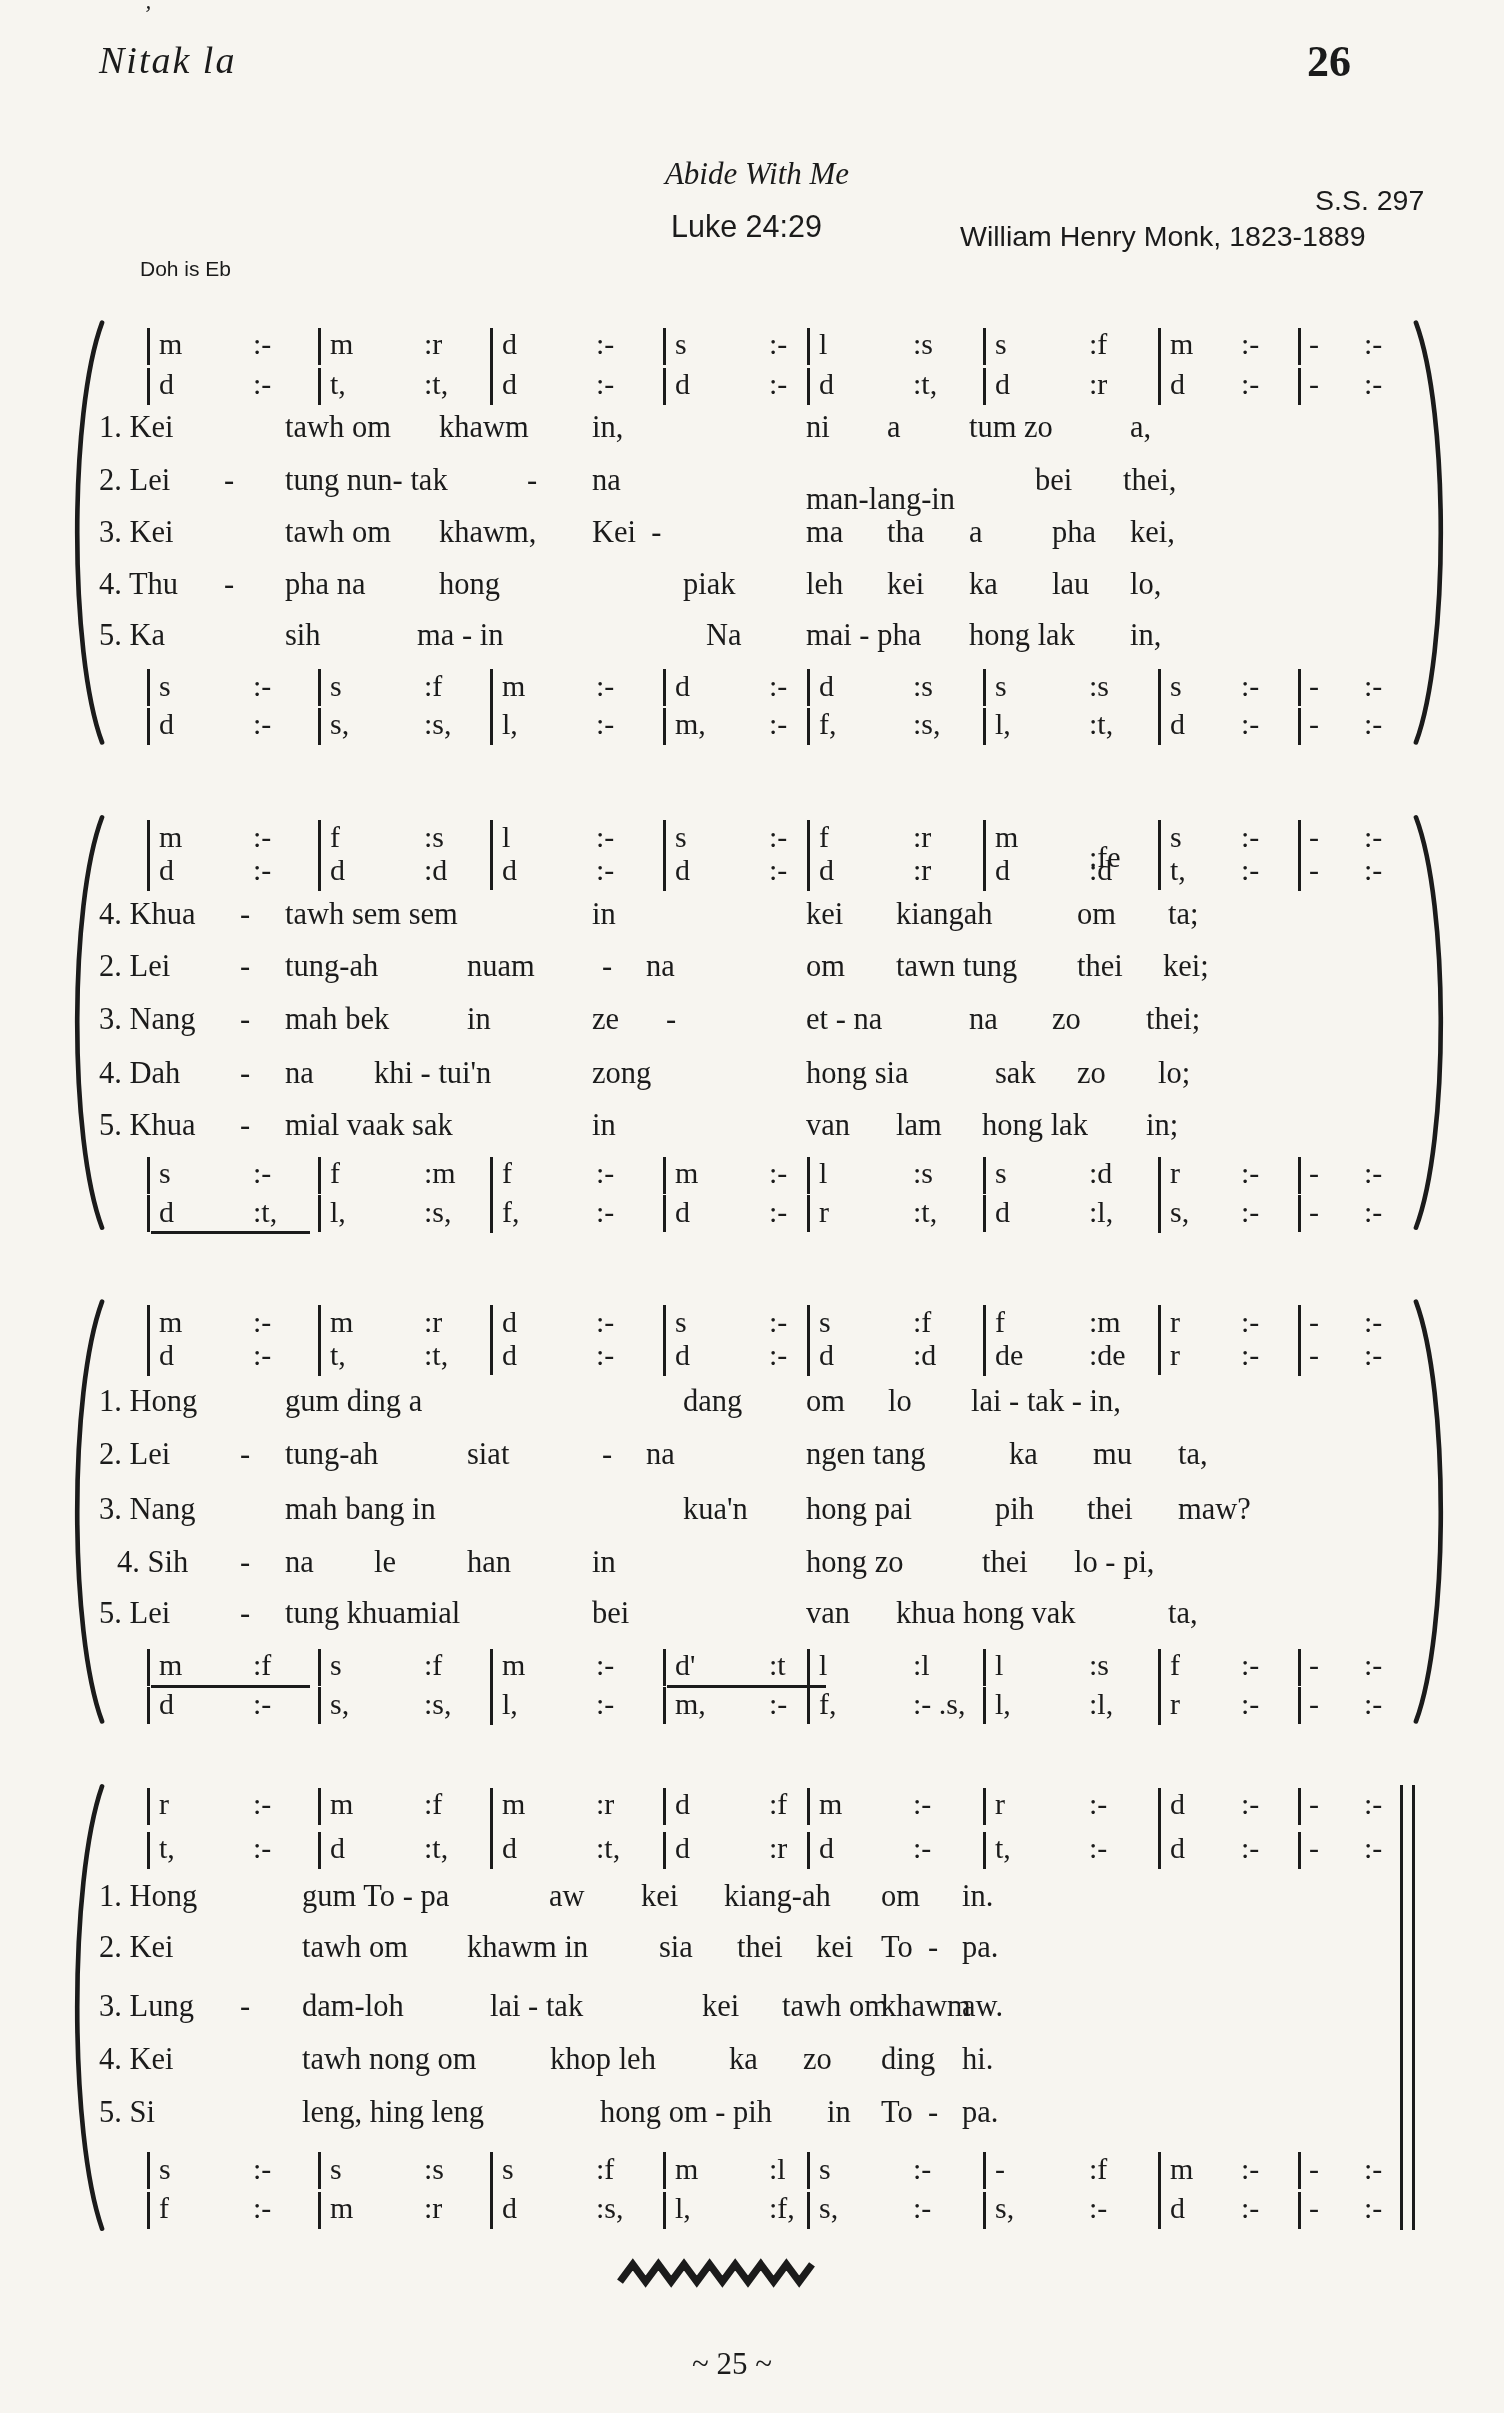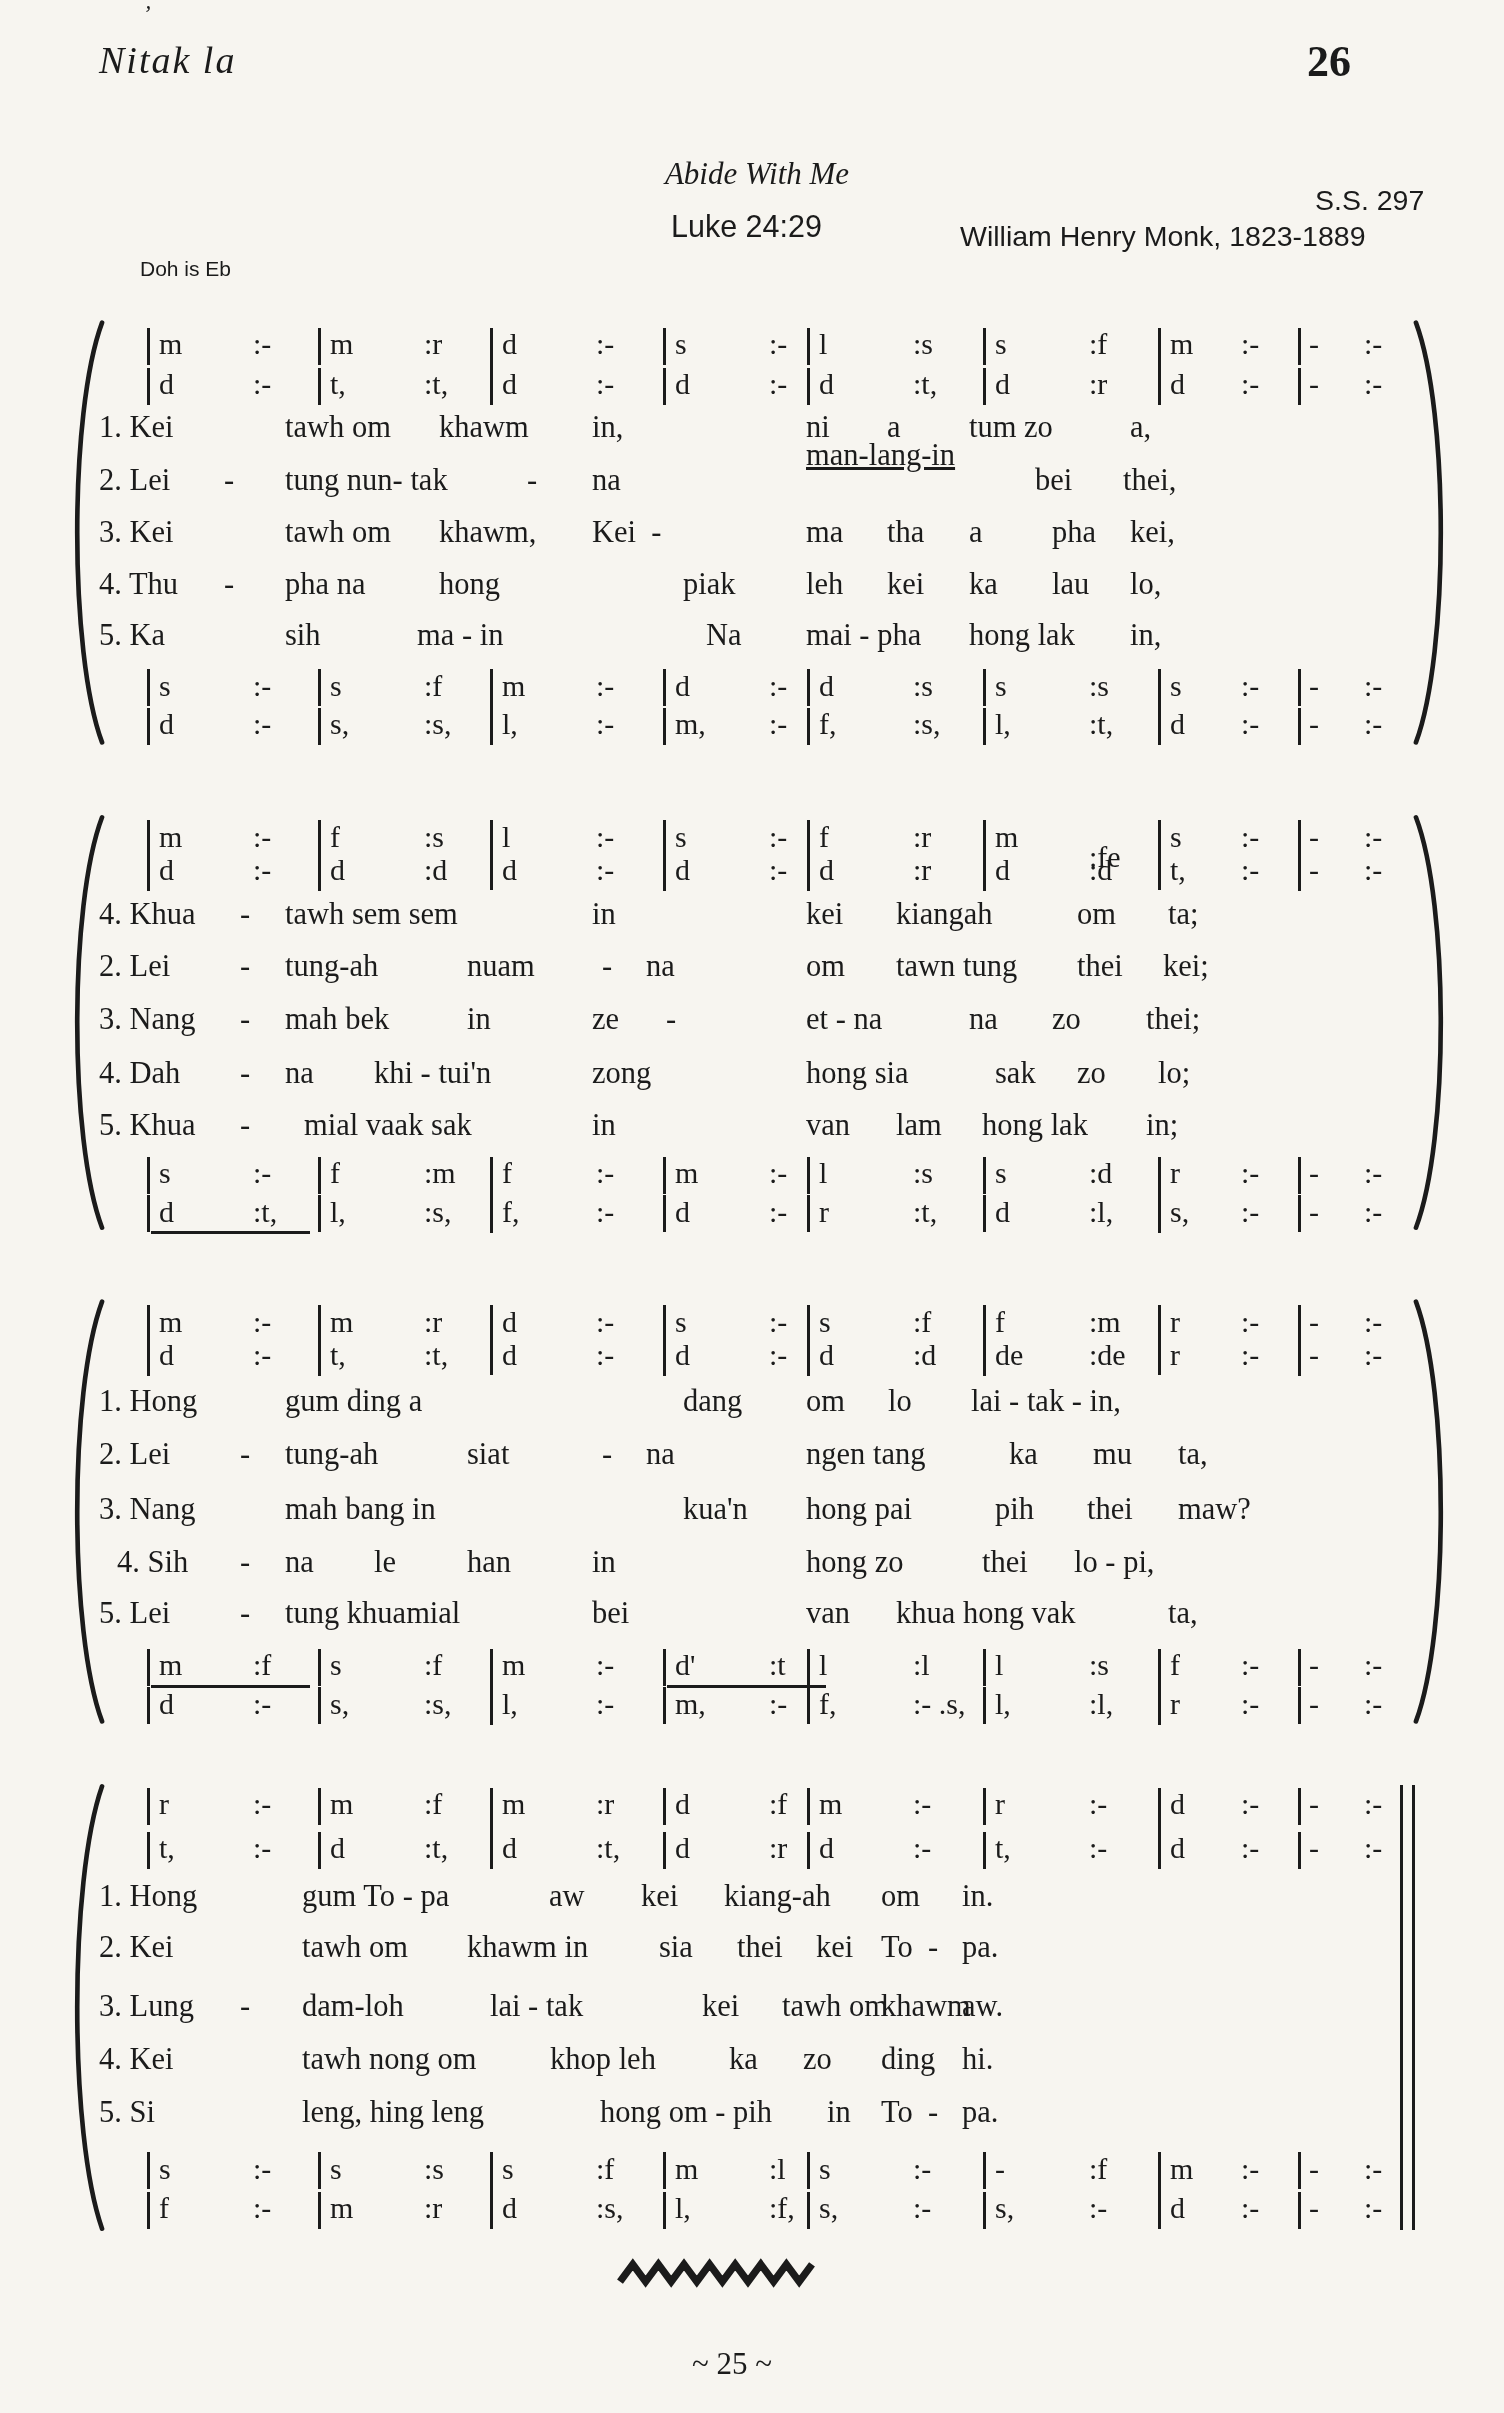--- a/index.html
+++ b/index.html
@@ -134,21 +134,21 @@
       <span class="abs lyric" style="left: 592px; top: 412px;">in,</span>
       <span class="abs lyric" style="left: 806px; top: 412px;">ni</span>
       <span class="abs lyric" style="left: 887px; top: 412px;">a</span>
       <span class="abs lyric" style="left: 969px; top: 412px;">tum zo</span>
       <span class="abs lyric" style="left: 1130px; top: 412px;">a,</span>
       <span class="abs lyric" style="left: 99px; top: 465px;">2. Lei</span>
       <span class="abs lyric" style="left: 224px; top: 465px;">-</span>
       <span class="abs lyric" style="left: 285px; top: 465px;">tung nun- tak</span>
       <span class="abs lyric" style="left: 527px; top: 465px;">-</span>
       <span class="abs lyric" style="left: 592px; top: 465px;">na</span>
-      <span class="abs lyric" style="left: 806px; top: 440px; text-decoration: underline;">man-lang-in</span>
+      <span class="abs lyric" style="left: 806px; top: 484px;">man-lang-in</span>
       <span class="abs lyric" style="left: 1035px; top: 465px;">bei</span>
       <span class="abs lyric" style="left: 1123px; top: 465px;">thei,</span>
       <span class="abs lyric" style="left: 99px; top: 517px;">3. Kei</span>
       <span class="abs lyric" style="left: 285px; top: 517px;">tawh om</span>
       <span class="abs lyric" style="left: 439px; top: 517px;">khawm,</span>
       <span class="abs lyric" style="left: 592px; top: 517px;">Kei  -</span>
       <span class="abs lyric" style="left: 806px; top: 517px;">ma</span>
       <span class="abs lyric" style="left: 887px; top: 517px;">tha</span>
       <span class="abs lyric" style="left: 969px; top: 517px;">a</span>
       <span class="abs lyric" style="left: 1052px; top: 517px;">pha</span>
@@ -301,21 +301,21 @@
       <span class="abs lyric" style="left: 240px; top: 1058px;">-</span>
       <span class="abs lyric" style="left: 285px; top: 1058px;">na</span>
       <span class="abs lyric" style="left: 374px; top: 1058px;">khi - tui'n</span>
       <span class="abs lyric" style="left: 592px; top: 1058px;">zong</span>
       <span class="abs lyric" style="left: 806px; top: 1058px;">hong sia</span>
       <span class="abs lyric" style="left: 995px; top: 1058px;">sak</span>
       <span class="abs lyric" style="left: 1077px; top: 1058px;">zo</span>
       <span class="abs lyric" style="left: 1158px; top: 1058px;">lo;</span>
       <span class="abs lyric" style="left: 99px; top: 1110px;">5. Khua</span>
       <span class="abs lyric" style="left: 240px; top: 1110px;">-</span>
-      <span class="abs lyric" style="left: 285px; top: 1110px; margin-left: 19px;">mial vaak sak</span>
+      <span class="abs lyric" style="left: 285px; top: 1110px;">mial vaak sak</span>
       <span class="abs lyric" style="left: 592px; top: 1110px;">in</span>
       <span class="abs lyric" style="left: 806px; top: 1110px;">van</span>
       <span class="abs lyric" style="left: 896px; top: 1110px;">lam</span>
       <span class="abs lyric" style="left: 982px; top: 1110px;">hong lak</span>
       <span class="abs lyric" style="left: 1146px; top: 1110px;">in;</span>
       <svg width="49" height="421" style="left: 61px; top: 812px;" viewBox="0 0 74 636">
         <path d="M 62 8 C 12 139.92, 12 496.08000000000004, 62 628" fill="none" stroke="#1b1b1b" stroke-width="7" stroke-linecap="round"></path>
       </svg>
       <svg width="49" height="421" style="left: 1408px; top: 812px;" viewBox="0 0 74 636">
         <path d="M 12 8 C 62 139.92, 62 496.08000000000004, 12 628" fill="none" stroke="#1b1b1b" stroke-width="7" stroke-linecap="round"></path>

